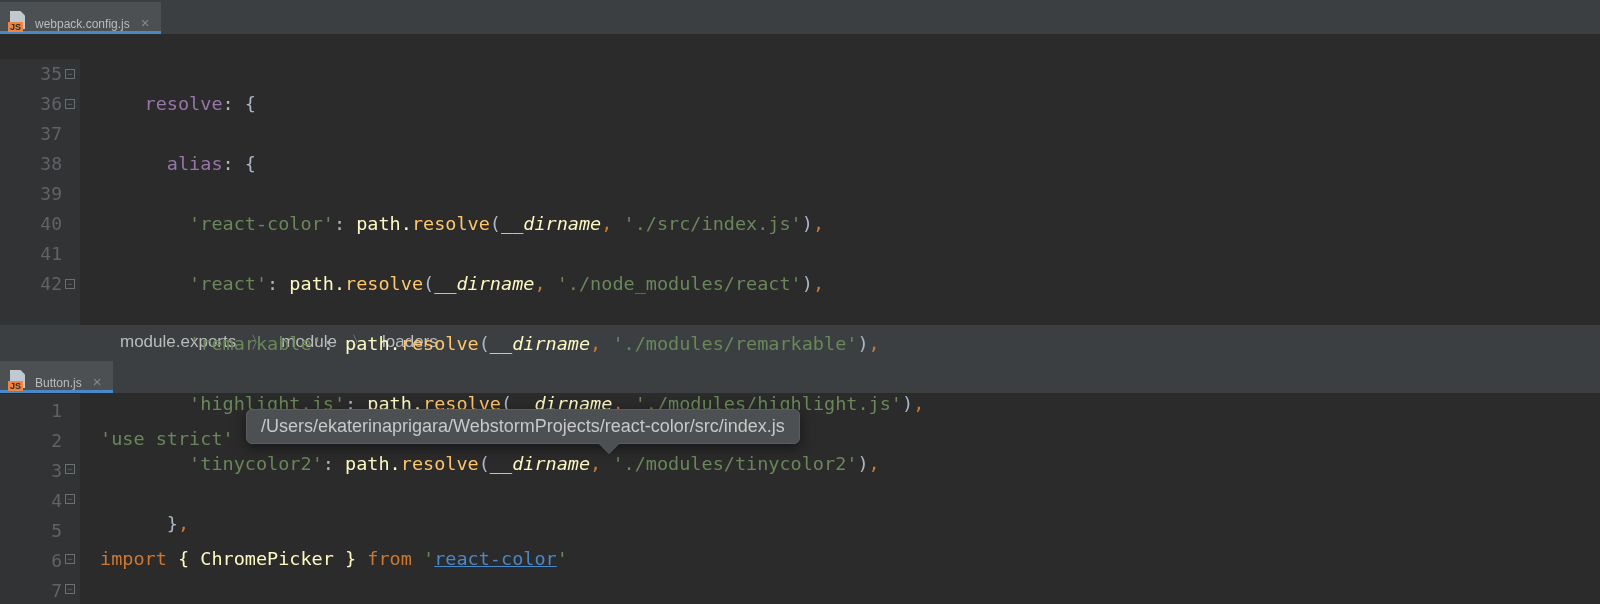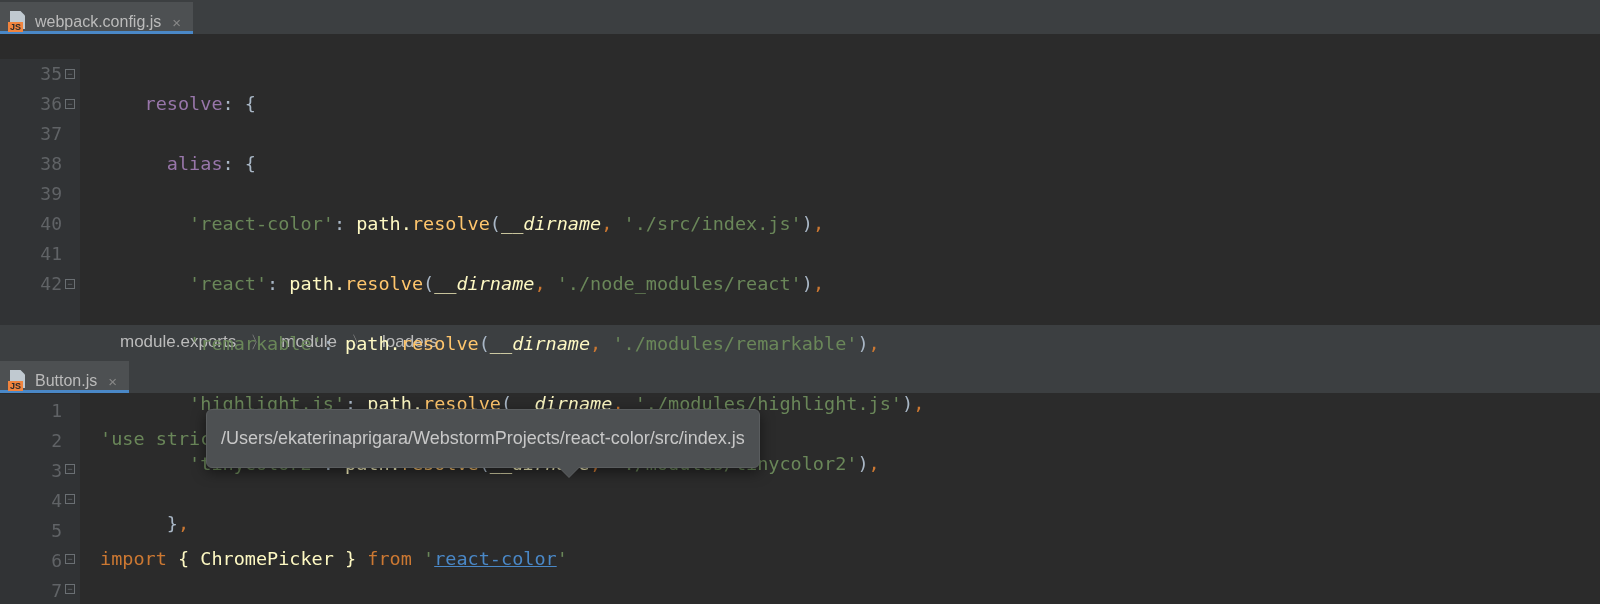--- a/index.html
+++ b/index.html
@@ -50,21 +50,21 @@
   color: #2b2b2b;
   font-size: 9px;
   font-weight: bold;
   padding: 0 2px;
   line-height: 10px;
   font-family: sans-serif;
 }
 .tab .label {
   color: #bbbbbb;
   font-family: -apple-system, 'Helvetica Neue', sans-serif;
-  font-size: 16px;
+  font-size: 12px;
 }
 .tab .close {
   color: #888;
   font-size: 15px;
   margin-left: 4px;
   font-family: sans-serif;
 }
 
 .editor-pane {
   display: flex;
@@ -135,26 +135,27 @@
 }
 .breadcrumb .chev {
   color: #888;
 }
 
 .tooltip {
   position: absolute;
   background: #4d5052;
   border: 1px solid #5a5d5f;
   border-radius: 6px;
-  padding: 18px 14px;
+  padding: 6px 14px;
   font-family: -apple-system, 'Helvetica Neue', sans-serif;
   font-size: 18px;
   color: #c8c8c8;
   box-shadow: 0 4px 14px rgba(0,0,0,0.5);
   z-index: 10;
+  margin-left: 40px;
 }
 .tooltip::after {
   content: '';
   position: absolute;
   bottom: -10px;
   left: 352px;
   border: 10px solid transparent;
   border-top-color: #4d5052;
   border-bottom: none;
 }

